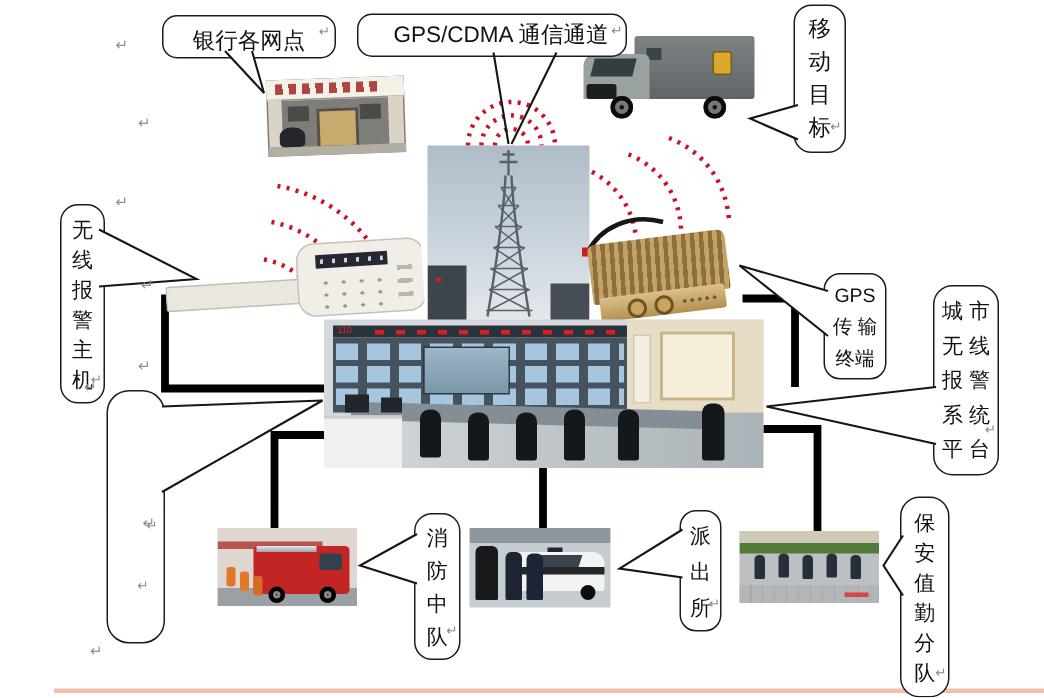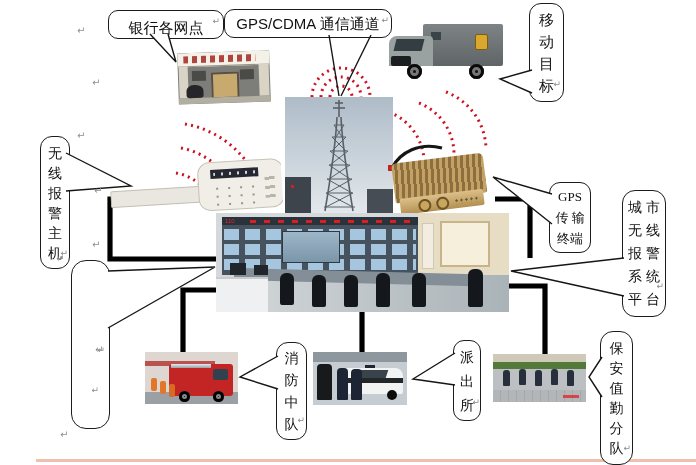--- a/index.html
+++ b/index.html
@@ -209,21 +209,21 @@
     <div class="abs" style="left:58px;top:15px;width:7px;height:16px;background:#272f3d;border-radius:3px 3px 1px 1px;"></div>
     <div class="abs" style="left:74px;top:16px;width:7px;height:16px;background:#272f3d;border-radius:3px 3px 1px 1px;"></div>
     <div class="abs" style="left:70px;top:41px;width:16px;height:3px;background:#d33;opacity:.85;"></div>
   </div>
 
   <div class="callout" style="left:108px;top:10px;width:114px;height:27px;font-size:15px;align-items:flex-end;">
     <span>银行各网点</span>
     <span class="endmark" style="right:3px;bottom:6px;">↵</span>
   </div>
 
-  <div class="callout" style="left:224px;top:9px;width:166px;height:27px;font-size:15px;">
+  <div class="callout" style="left:238px;top:9px;width:166px;height:27px;font-size:15px;padding-left:12px;">
     <span>GPS/CDMA 通信通道</span>
     <span class="endmark" style="right:2px;bottom:6px;">↵</span>
   </div>
 
   <div class="callout" style="left:529px;top:3px;width:33px;height:97px;line-height:22px;font-size:15px;border-radius:12px;">
     <span>移
 动
 目
 标</span>
     <span class="endmark" style="right:2px;bottom:6px;">↵</span>
@@ -232,21 +232,21 @@
   <div class="callout" style="left:40px;top:136px;width:28px;height:131px;line-height:20px;border-radius:12px;">
     <span>无
 线
 报
 警
 主
 机</span>
     <span class="endmark" style="right:1px;bottom:5px;">↵</span>
   </div>
 
-  <div class="callout" style="left:549px;top:182px;width:40px;height:69px;line-height:21px;font-size:13px;border-radius:11px;font-family:Liberation Serif, serif;">
+  <div class="callout" style="left:549px;top:182px;width:40px;height:69px;line-height:21px;font-size:13px;border-radius:11px;">
     <span>GPS
 传 输
 终端</span>
   </div>
 
   <div class="callout" style="left:622px;top:190px;width:42px;height:125px;line-height:23px;border-radius:13px;">
     <span>城 市
 无 线
 报 警
 系 统

